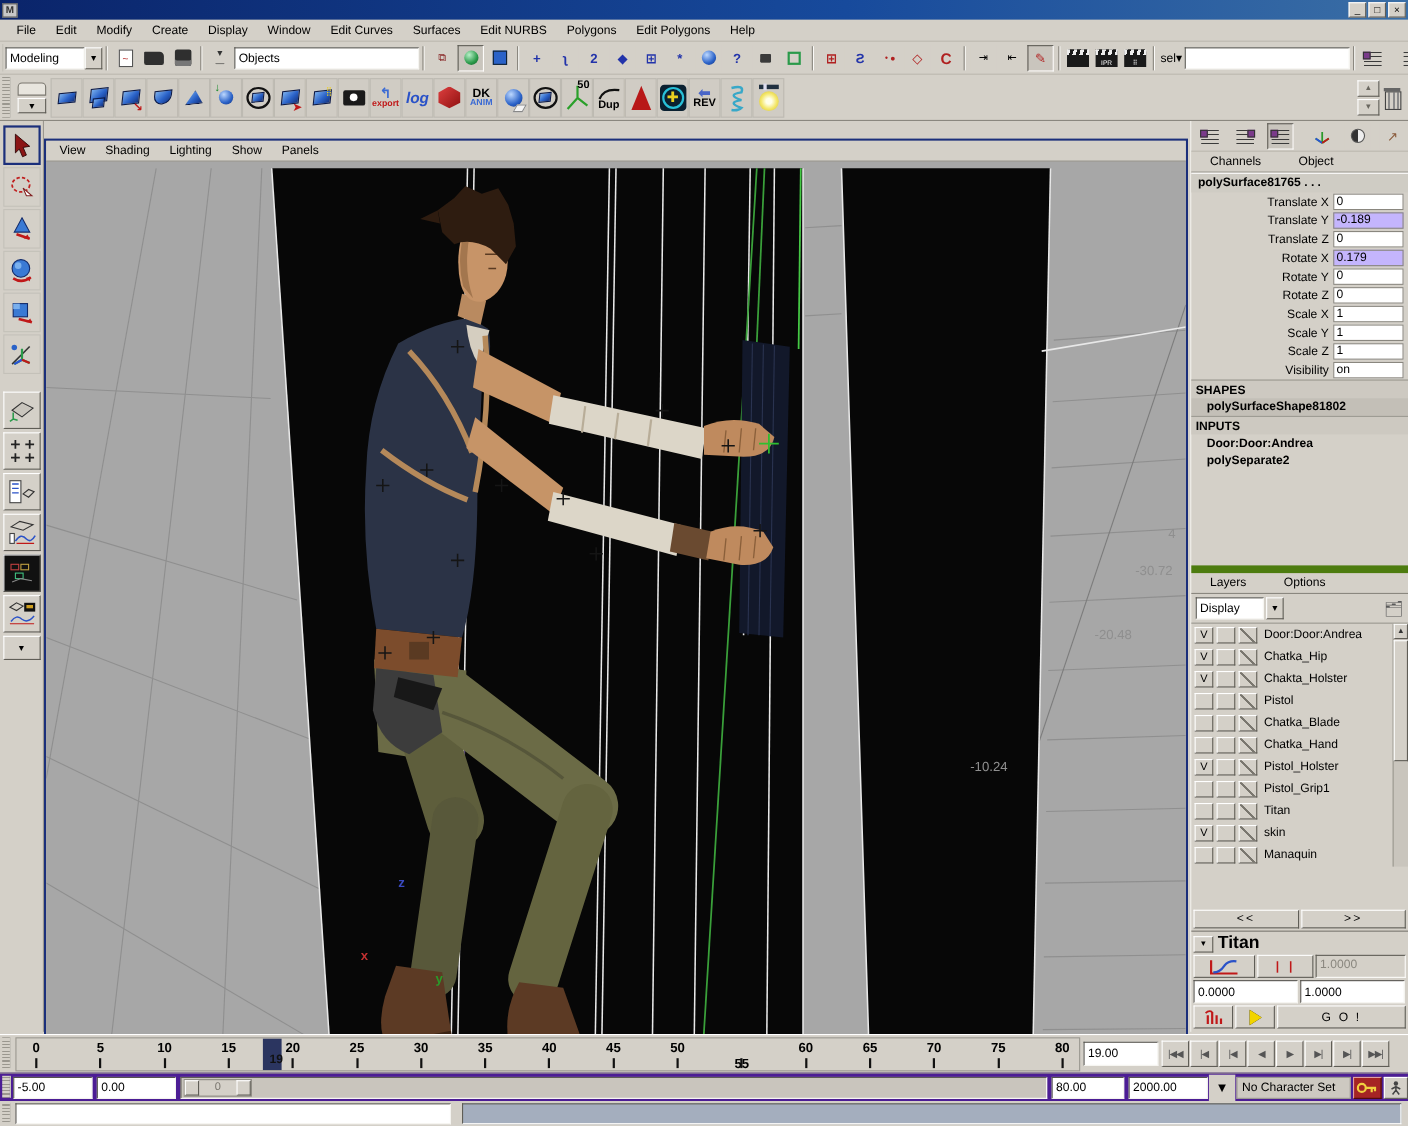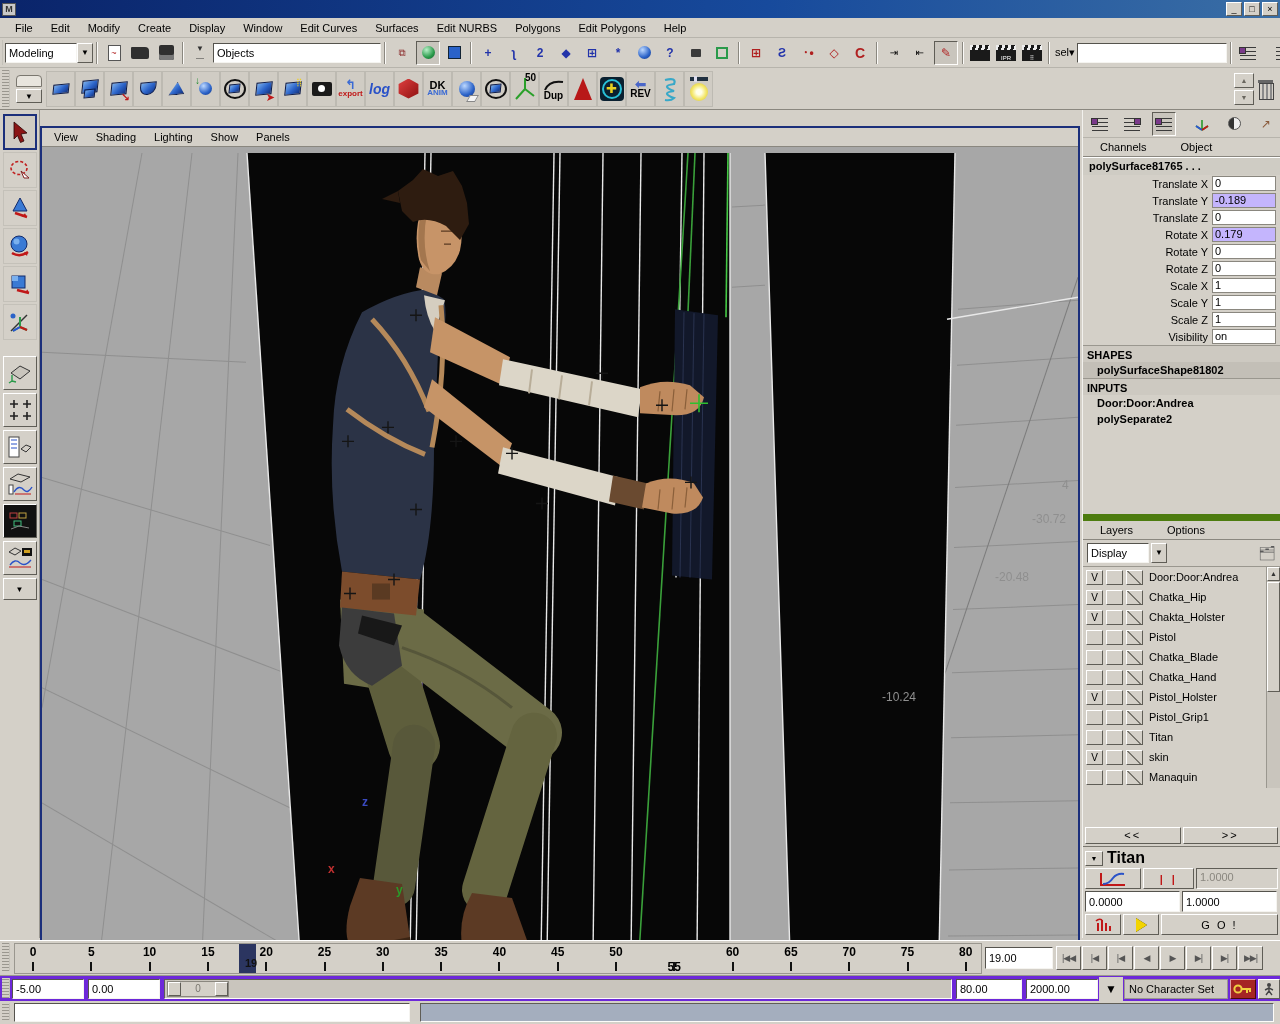--- a/index.html
+++ b/index.html
@@ -110,21 +110,21 @@
   
   .timerow{position:absolute;left:0;top:940px;width:1280px;height:35px;display:flex;align-items:center;background:#d4d0c8;border-top:1px solid #fff}
   .ruler{position:relative;height:31px;width:968px;background:#d4d0c8;border:1px solid #9a978f;margin-left:2px;overflow:hidden}
   .tick-label{position:absolute;top:1px;font-weight:bold;font-size:12px;transform:translateX(-50%)}
   .tick-mark{position:absolute;bottom:2px;width:2px;height:9px;background:#111;transform:translateX(-50%)}
   .cur-marker{position:absolute;top:0;height:100%;width:17px;background:#2b3560}
   .cur-label{position:absolute;top:13px;font-size:11px;font-weight:bold;color:#111}
   .timerow .frame-field{width:68px;height:22px;margin:0 3px}
   .pbtn{width:25px;height:24px;background:#d4d0c8;border:1px solid;border-color:#fff #5f5d56 #5f5d56 #fff;font-size:9px;color:#555;display:flex;align-items:center;justify-content:center;letter-spacing:-1px;margin-right:1px}
   
-  .rangerow{position:absolute;left:0;top:975px;width:1280px;height:26px;display:flex;align-items:center;background:#6d28d9;border-top:1px solid #9a978f}
+  .rangerow{position:absolute;left:0;top:975px;width:1280px;height:26px;display:flex;align-items:center;background:#4c1d95;border-top:1px solid #9a978f}
   .rangerow input{height:20px}
   .rtrack{position:relative;flex:1;height:20px;margin:0 4px;background:#c9c5bd;border:1px solid;border-color:#5f5d56 #fdfcfa #fdfcfa #5f5d56}
   .rbar{position:absolute;left:2px;top:1px;width:62px;height:16px;background:#d4d0c8;border:1px solid #8a877f;display:flex;align-items:center;justify-content:space-between}
   .rhandle{width:13px;height:14px;background:#d4d0c8;border:1px solid;border-color:#fff #5f5d56 #5f5d56 #fff}
   .rbar span{color:#7a776f;font-size:10px}
   .charset{width:104px;height:20px;background:#cdc9c1;border:1px solid #9a978f;display:flex;align-items:center;padding-left:4px;white-space:nowrap;overflow:hidden}
   .keybtn{width:26px;height:20px;background:#a52424;border:1px solid;border-color:#e0a0a0 #4a0808 #4a0808 #e0a0a0;display:flex;align-items:center;justify-content:center;margin:0 2px}
   .prefbtn{width:22px;height:20px;background:#d4d0c8;border:1px solid;border-color:#fff #5f5d56 #5f5d56 #fff;display:flex;align-items:center;justify-content:center;font-size:11px}
   
   .cmdrow{position:absolute;left:0;top:1001px;width:1280px;height:23px;display:flex;align-items:center;background:#d4d0c8}

